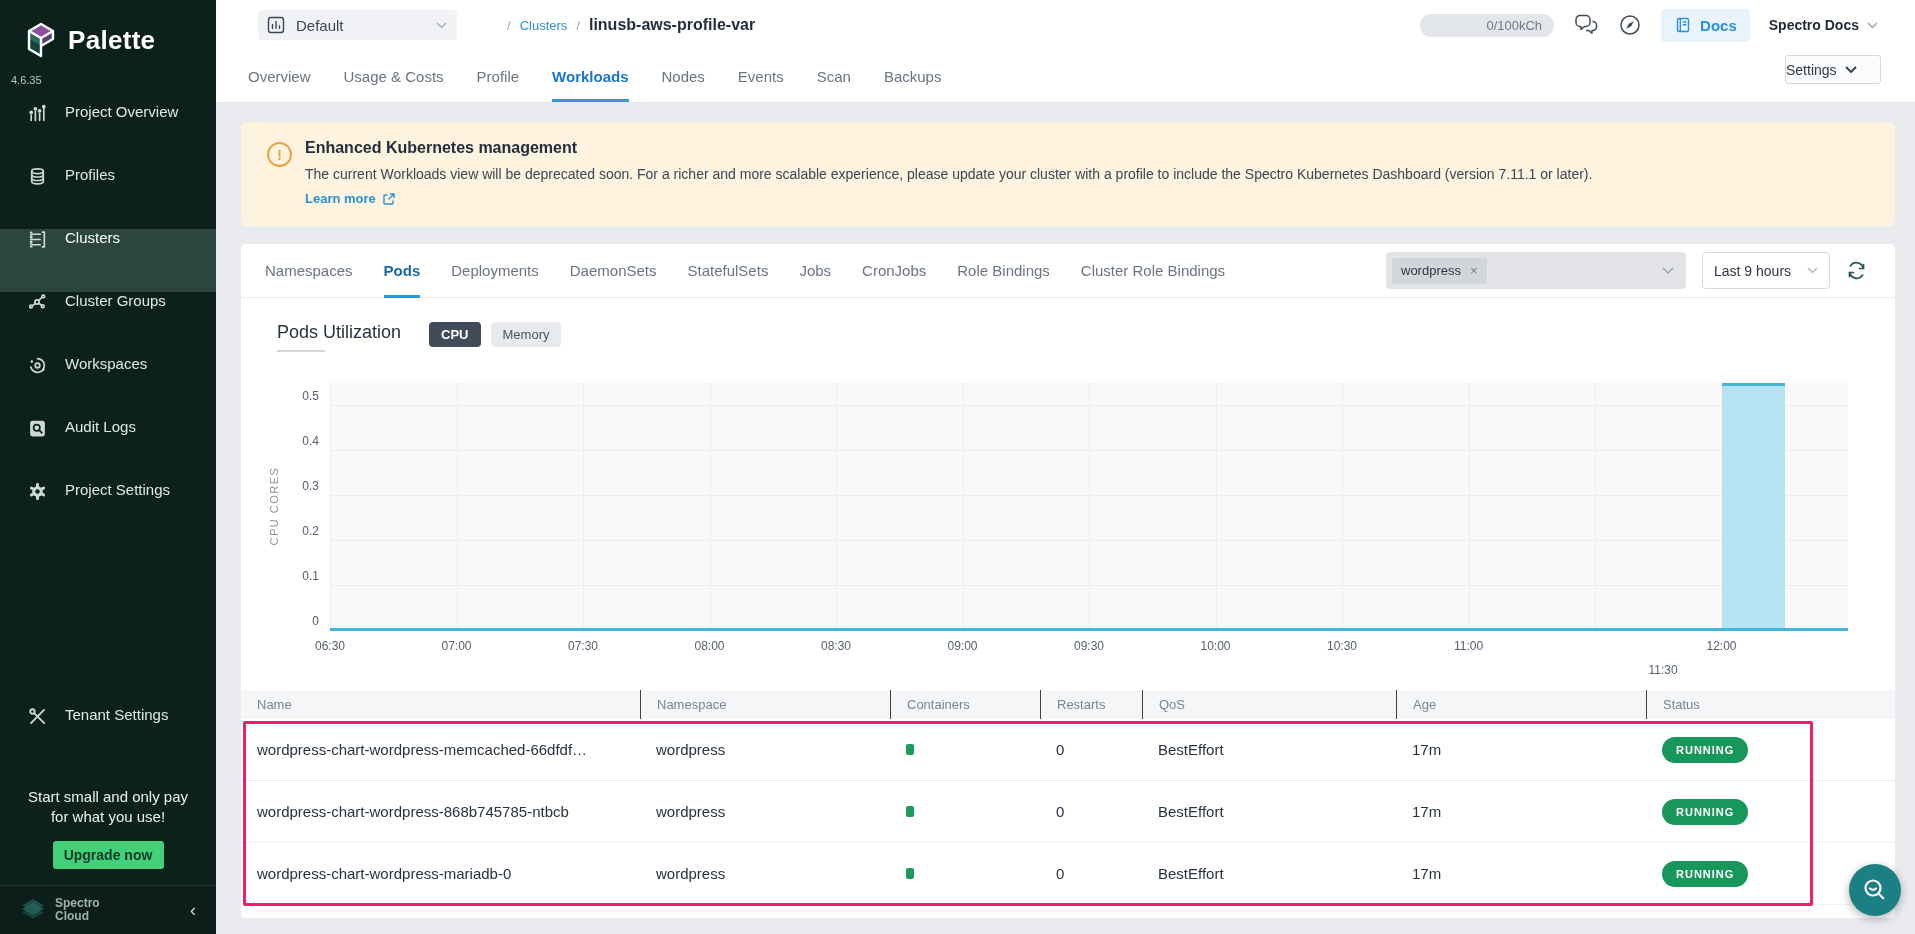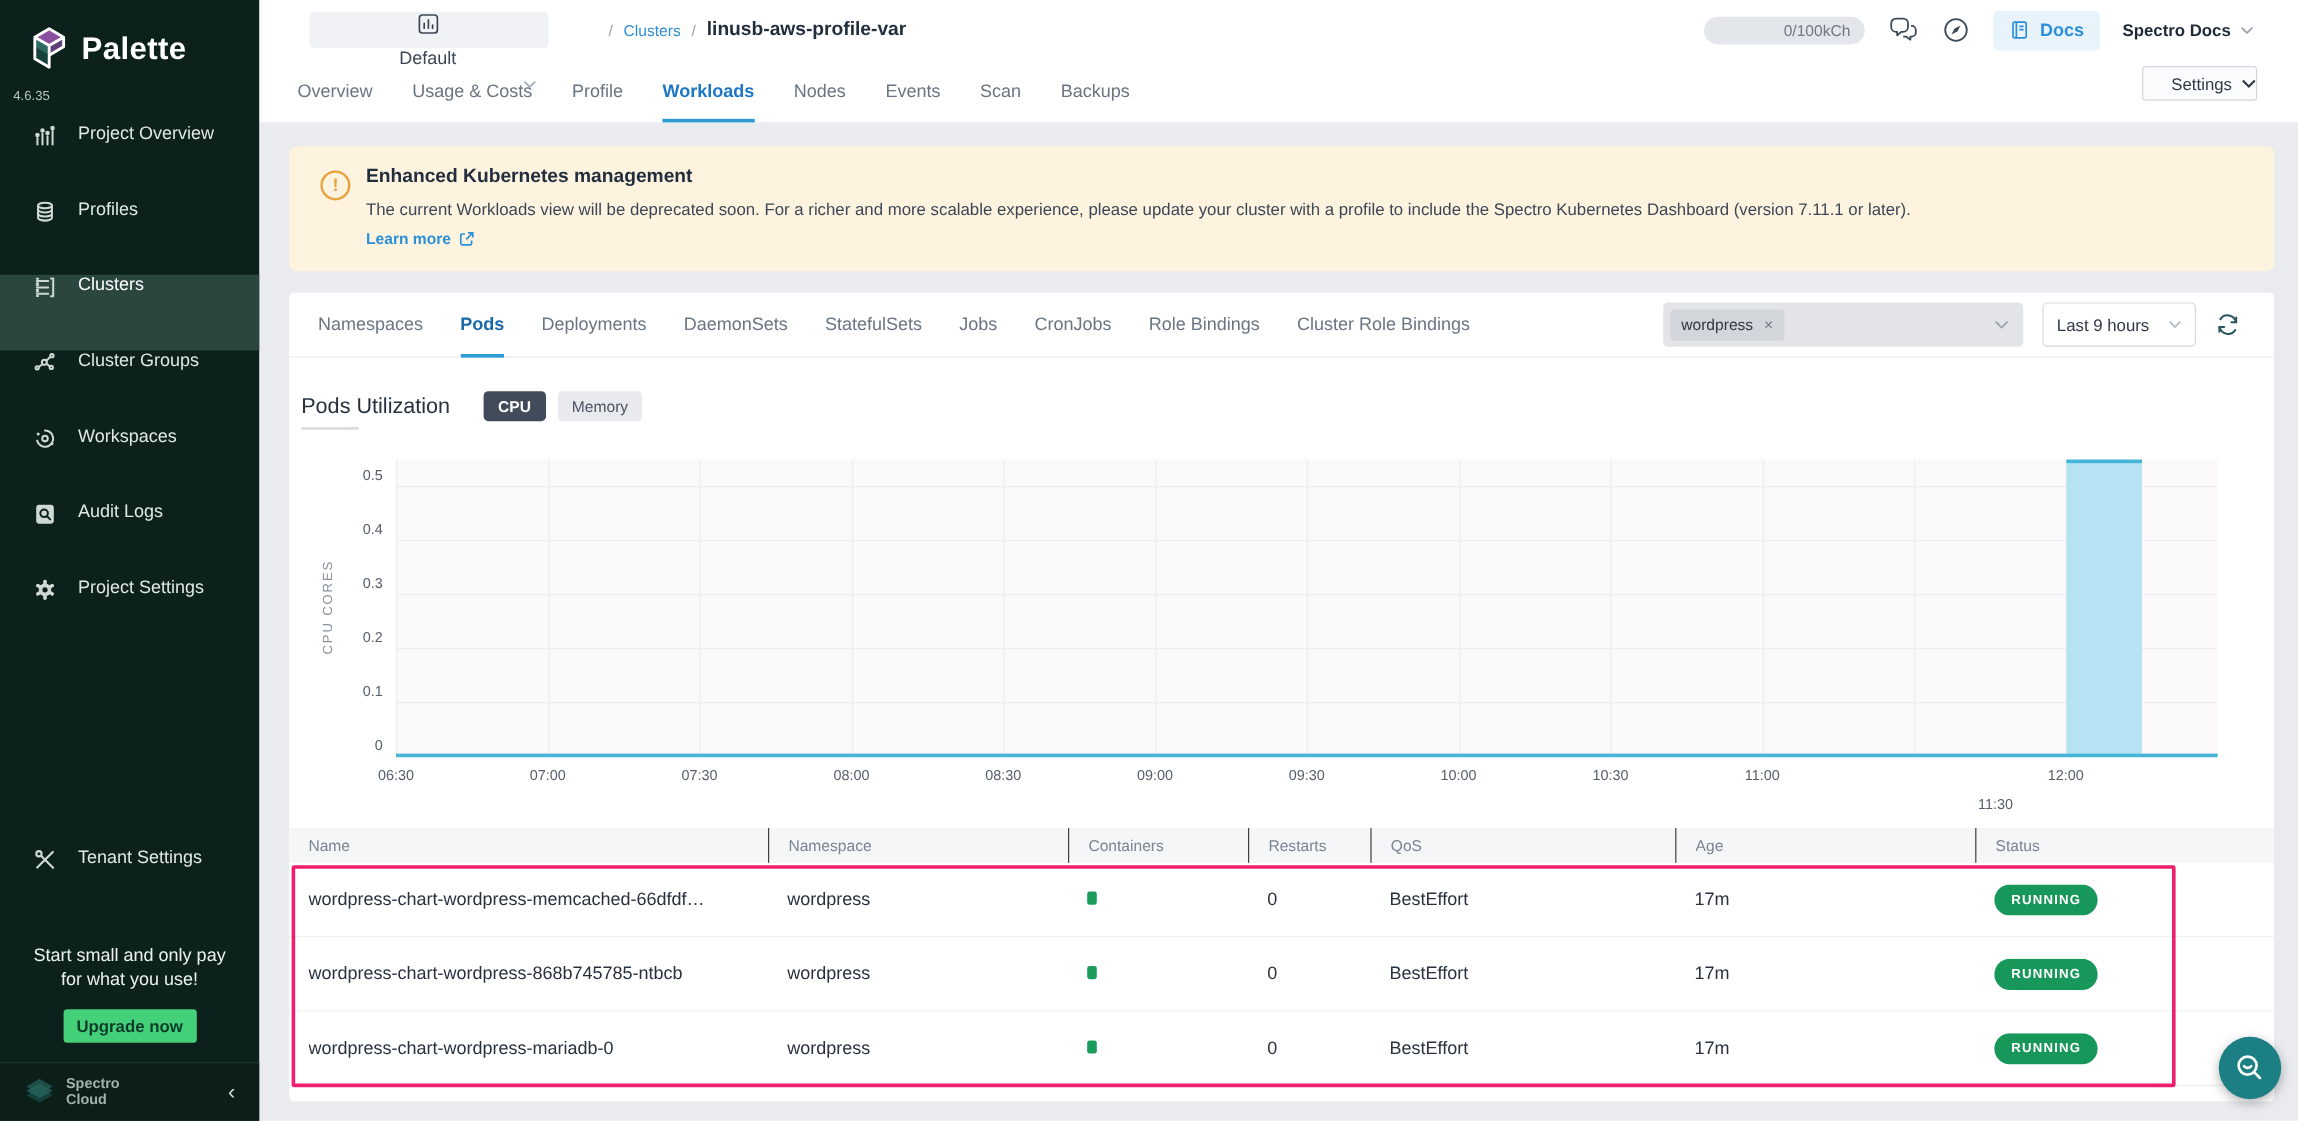--- a/index.html
+++ b/index.html
@@ -33,21 +33,21 @@
     background:#0c1e19; display:flex; align-items:center; padding:0 20px 0 20px; gap:9px; }
   .brand-name { font-size:12px; color:#9fb3ad; line-height:13px; font-weight:700; }
   .collapse { margin-left:auto; color:#cfd9d4; font-size:18px; cursor:pointer; line-height:1; }
 
   
   .topbar { position:absolute; left:216px; top:0; width:1699px; height:103px;
     background:#ffffff; border-bottom:1px solid #e3e6ea; z-index:5; }
   .tb-row1 { height:50px; display:flex; align-items:center; padding:0 37px 0 42px; }
   .project-select { width:199px; height:30px; background:#f1f2f5; border-radius:4px;
     display:flex; align-items:center; gap:10px; padding:0 10px 0 8px;
-    font-size:15px; color:#3c4657; cursor:pointer;flex-direction:column; }
+    font-size:15px; color:#3c4657; cursor:pointer; }
   .project-select .chev { margin-left:auto; }
   .breadcrumb { margin-left:50px; display:flex; align-items:center; gap:9px; font-size:13px; color:#9aa3af; }
   .crumb-link { color:#2f8fd3; cursor:pointer; }
   .crumb-current { color:#222e3e; font-size:16px; font-weight:700; }
   .tb-right { margin-left:auto; display:flex; align-items:center; gap:19px; }
   .usage-pill { width:134px; height:23px; background:#e3e6ea; border-radius:12px;
     display:flex; align-items:center; justify-content:flex-end; padding-right:12px;
     font-size:13px; color:#6f7885; }
   .tb-icon { cursor:pointer; }
   .docs-btn { height:33px; background:#e9f3fc; border:none; border-radius:4px;
@@ -55,21 +55,21 @@
     font-size:15px; font-weight:700; color:#2a90d9; cursor:pointer; }
   .account-select { display:flex; align-items:center; gap:8px; font-size:14px; font-weight:700;
     color:#1f2937; cursor:pointer; }
   .tb-row2 { height:52px; display:flex; align-items:center; padding-left:32px; gap:33px; position:relative; }
   .tab { height:100%; display:flex; align-items:center; font-size:15px; color:#6a7482;
     cursor:pointer; position:relative; }
   .tab.active { color:#1b76c6; font-weight:700; }
   .tab.active::after { content:""; position:absolute; left:0; right:0; bottom:0; height:3px; background:#2e9bd6; }
   .settings-btn { position:absolute; right:34px; top:5px; width:96px; height:29px;
     background:#fafbfc; border:1px solid #d4d8dd; border-radius:3px;
-    display:flex; align-items:center; justify-content:flex-end; gap:8px;
+    display:flex; align-items:center; justify-content:flex-start; gap:8px;
     font-size:14px; color:#2f3947; cursor:pointer; }
 
   
   .content { position:absolute; left:216px; top:103px; width:1699px; height:831px; }
 
   .banner { margin:19px 20px 0 25px; height:104px; background:#fdf3de; border-radius:6px; position:relative; }
   .banner-icon { position:absolute; left:26px; top:20px; width:25px; height:25px; border:2px solid #e8a33d;
     border-radius:50%; color:#e8a33d; font-size:15px; font-weight:700;
     display:flex; align-items:center; justify-content:center; }
   .banner-title { position:absolute; left:64px; top:17px; font-size:16px; font-weight:700; color:#222e3e; }
@@ -90,21 +90,21 @@
   .filter-select { width:300px; height:37px; background:#e2e4e8; border-radius:4px;
     display:flex; align-items:center; padding:0 12px 0 6px; cursor:pointer; }
   .filter-chip { background:#d2d5da; border-radius:3px; height:26px; padding:0 9px;
     display:flex; align-items:center; gap:9px; font-size:13px; color:#2f3744; }
   .chip-x { color:#6f7885; font-size:13px; cursor:pointer; }
   .filter-select .chev { margin-left:auto; }
   .time-select { width:128px; height:37px; background:#ffffff; border:1px solid #d6d9de; border-radius:4px;
     display:flex; align-items:center; justify-content:space-between; padding:0 11px;
     font-size:14px; color:#2f3744; cursor:pointer; }
 
-  .section-row { display:flex; align-items:center; margin:24px 0 0 10px; height:32px; }
+  .section-row { display:flex; align-items:flex-start; margin:24px 0 0 36px; height:32px; }
   .section-title { font-size:18px; color:#27313f; position:relative; }
   .section-title::after { content:""; position:absolute; left:0; bottom:-9px; width:48px; height:2px; background:#d5d8dc; }
   .toggle { font-size:13px; border-radius:4px; padding:5px 12px; cursor:pointer; }
   .toggle-cpu { margin-left:28px; background:#414b5a; color:#ffffff; font-weight:700; }
   .toggle-memory { margin-left:10px; background:#e8eaed; color:#4b5563; }
 
   .chart-wrap { position:relative; height:336px; }
   .chart-ylabel { position:absolute; left:-22px; top:146px; width:110px; text-align:center;
     transform:rotate(-90deg); font-size:11px; letter-spacing:1.5px; color:#8a93a0; }
   .plot { position:absolute; left:89px; top:29px; width:1518px; height:247px; background:#fbf8f9; }

